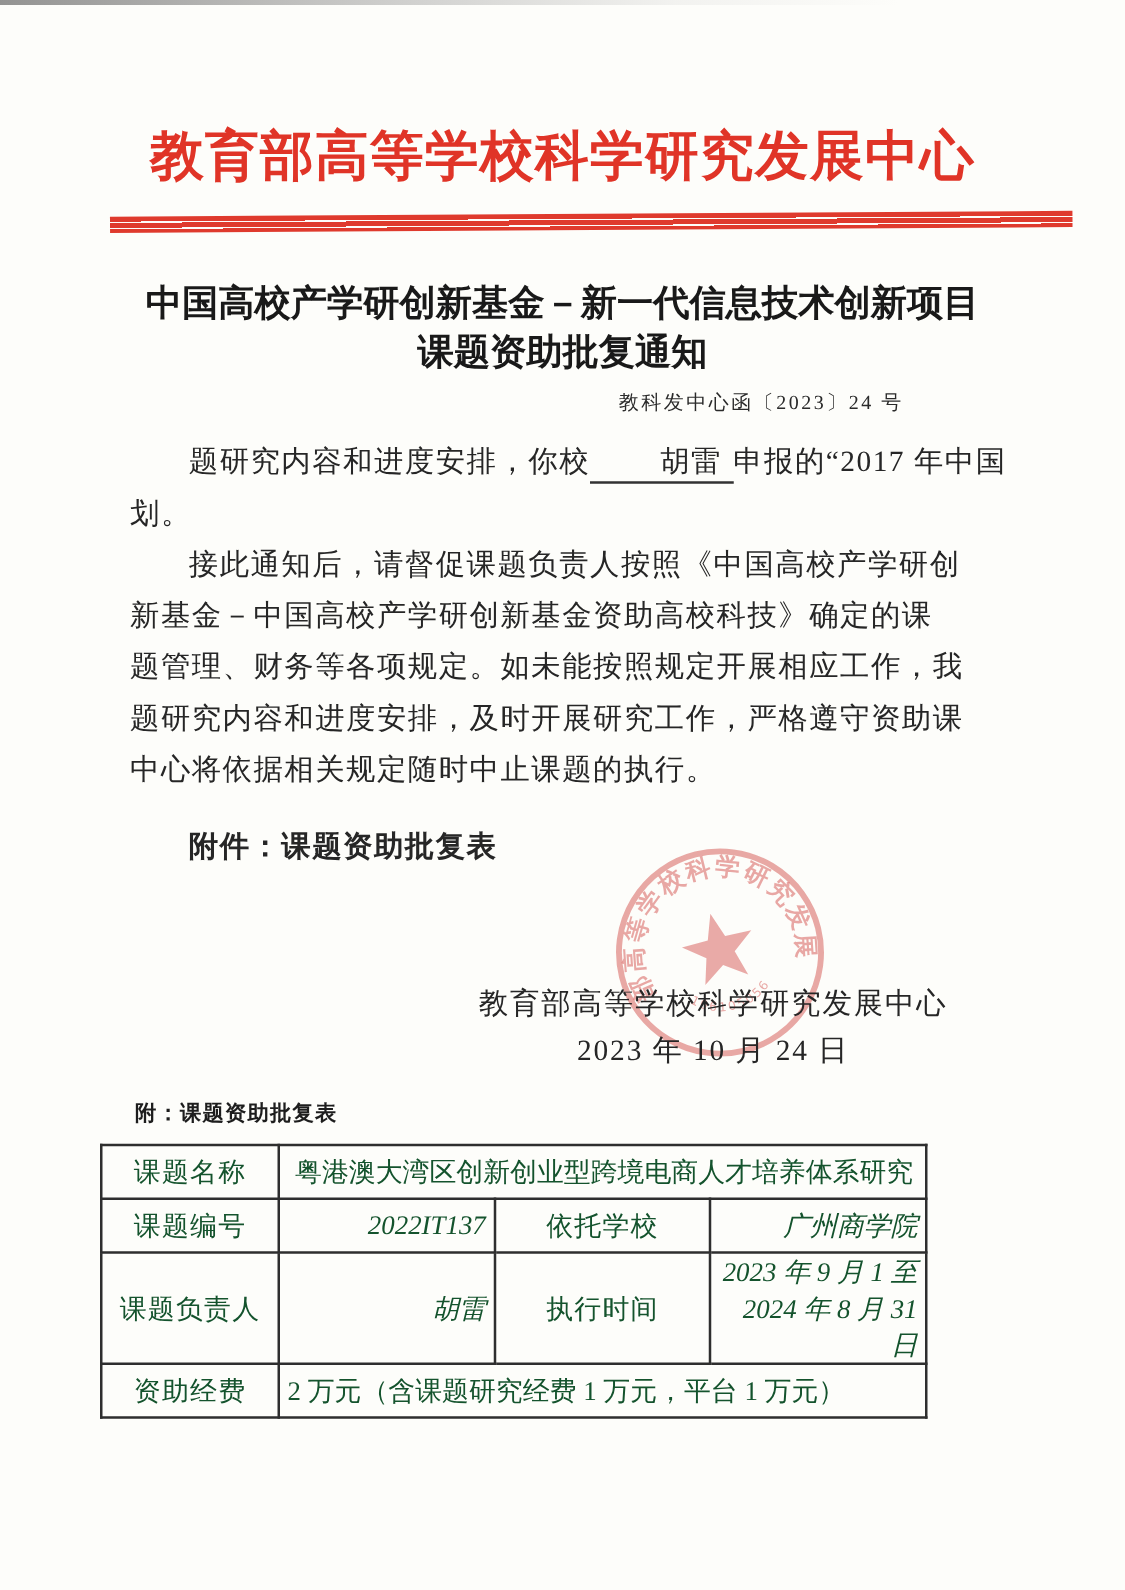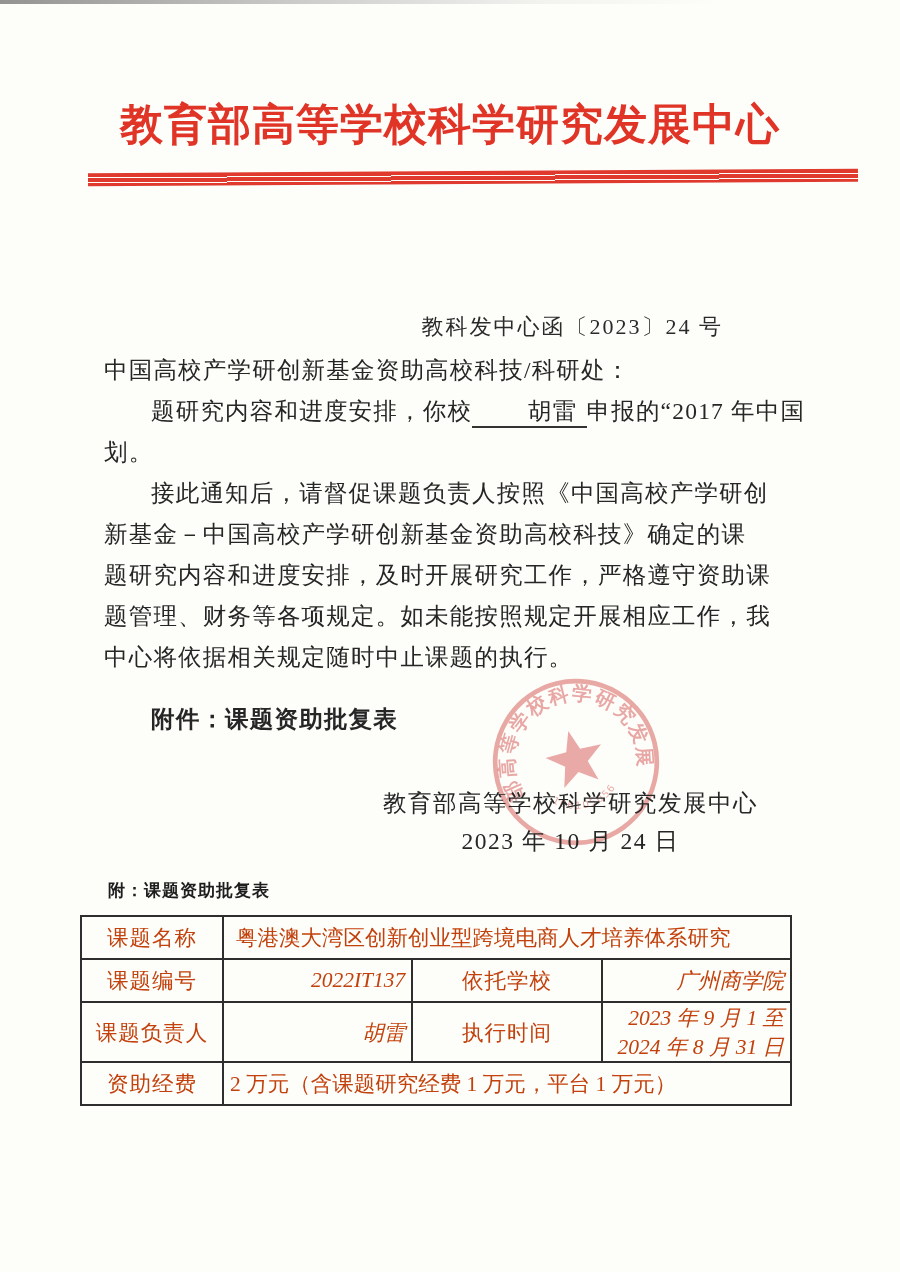--- a/index.html
+++ b/index.html
@@ -37,21 +37,21 @@
     transform: rotate(-0.35deg);
   }
   .doc-title {
     position: absolute; top: 224px; left: 70px; right: 70px;
     text-align: center;
     font-size: 29px; font-weight: bold; line-height: 39px;
     color: #191919;
   }
   .doc-number {
     position: absolute; top: 312px; right: 177px;
-    font-size: 22px; letter-spacing: 2px; color: #2a2a2a;
+    font-size: 16px; letter-spacing: 2px; color: #2a2a2a;
   }
   .body-block {
     position: absolute; top: 350px; left: 104px; width: 694px;
     font-size: 23.5px; line-height: 41px; color: #262626;
     letter-spacing: 1.2px;
   }
   .body-line { white-space: nowrap; }
   .indent { text-indent: 2em; }
   .name-underline {
     display: inline-block;
@@ -73,23 +73,23 @@
     opacity: 0.8;
     pointer-events: none;
   }
   .table-caption {
     position: absolute; top: 879px; left: 108px;
     font-size: 17px; font-weight: bold; color: #1d1d1d;
     letter-spacing: 1px;
   }
   .approval-table {
     position: absolute; top: 915px; left: 80px;
-    width: 712px;
+    width: 662px;
     border-collapse: collapse;
-    font-size: 21.5px; color: #c2410c;
+    font-size: 21.5px; color: #14532d;
     table-layout: fixed;
   }
   .approval-table td {
     border: 2px solid #2e2e2e;
     height: 41px;
     padding: 0 6px;
     overflow: hidden;
   }
   .approval-table td.lbl { text-align: center; letter-spacing: 1px; }
   .approval-table td.ctr { text-align: right; font-style: italic; }
@@ -102,33 +102,36 @@
 </head>
 <body>
 
 <div class="page">
 
   <div class="scan-edge"></div>
 
   <div class="letterhead">教育部高等学校科学研究发展中心</div>
   <div class="letterhead-rule"></div>
 
+  <div class="doc-title">
+    <div>中国高校产学研创新基金－新一代信息技术创新项目</div>
+    <div>课题资助批复通知</div>
+  </div>
 
   <div class="doc-number">教科发中心函〔2023〕24 号</div>
 
   <div class="body-block">
-    <div class="body-line">中国高校产学研创新基金资助高校科技/科研处：</div>
 
     <div class="body-line indent"><span>题研究内容和进度安排，你校</span><span class="name-underline">胡雷</span><span>申报的“2017 年中国</span></div>
     <div class="body-line">划。</div>
 
     <div class="body-line indent">接此通知后，请督促课题负责人按照《中国高校产学研创</div>
     <div class="body-line">新基金－中国高校产学研创新基金资助高校科技》确定的课</div>
+    <div class="body-line">题管理、财务等各项规定。如未能按照规定开展相应工作，我</div>
     <div class="body-line">题研究内容和进度安排，及时开展研究工作，严格遵守资助课</div>
-    <div class="body-line">题管理、财务等各项规定。如未能按照规定开展相应工作，我</div>
     <div class="body-line">中心将依据相关规定随时中止课题的执行。</div>
 
     <div class="body-line indent attachment-note">附件：课题资助批复表</div>
   </div>
 
   <svg class="seal" viewBox="0 0 200 200" xmlns="http://www.w3.org/2000/svg" xmlns:xlink="http://www.w3.org/1999/xlink">
     <defs>
       <path id="sealArcTop" d="M 37.98 122.57 A 66 66 0 1 1 162.02 122.57" fill="none"></path>
       <path id="sealArcBottom" d="M 61.7 132.1 A 50 50 0 0 0 138.3 132.1" fill="none"></path>
     </defs>

